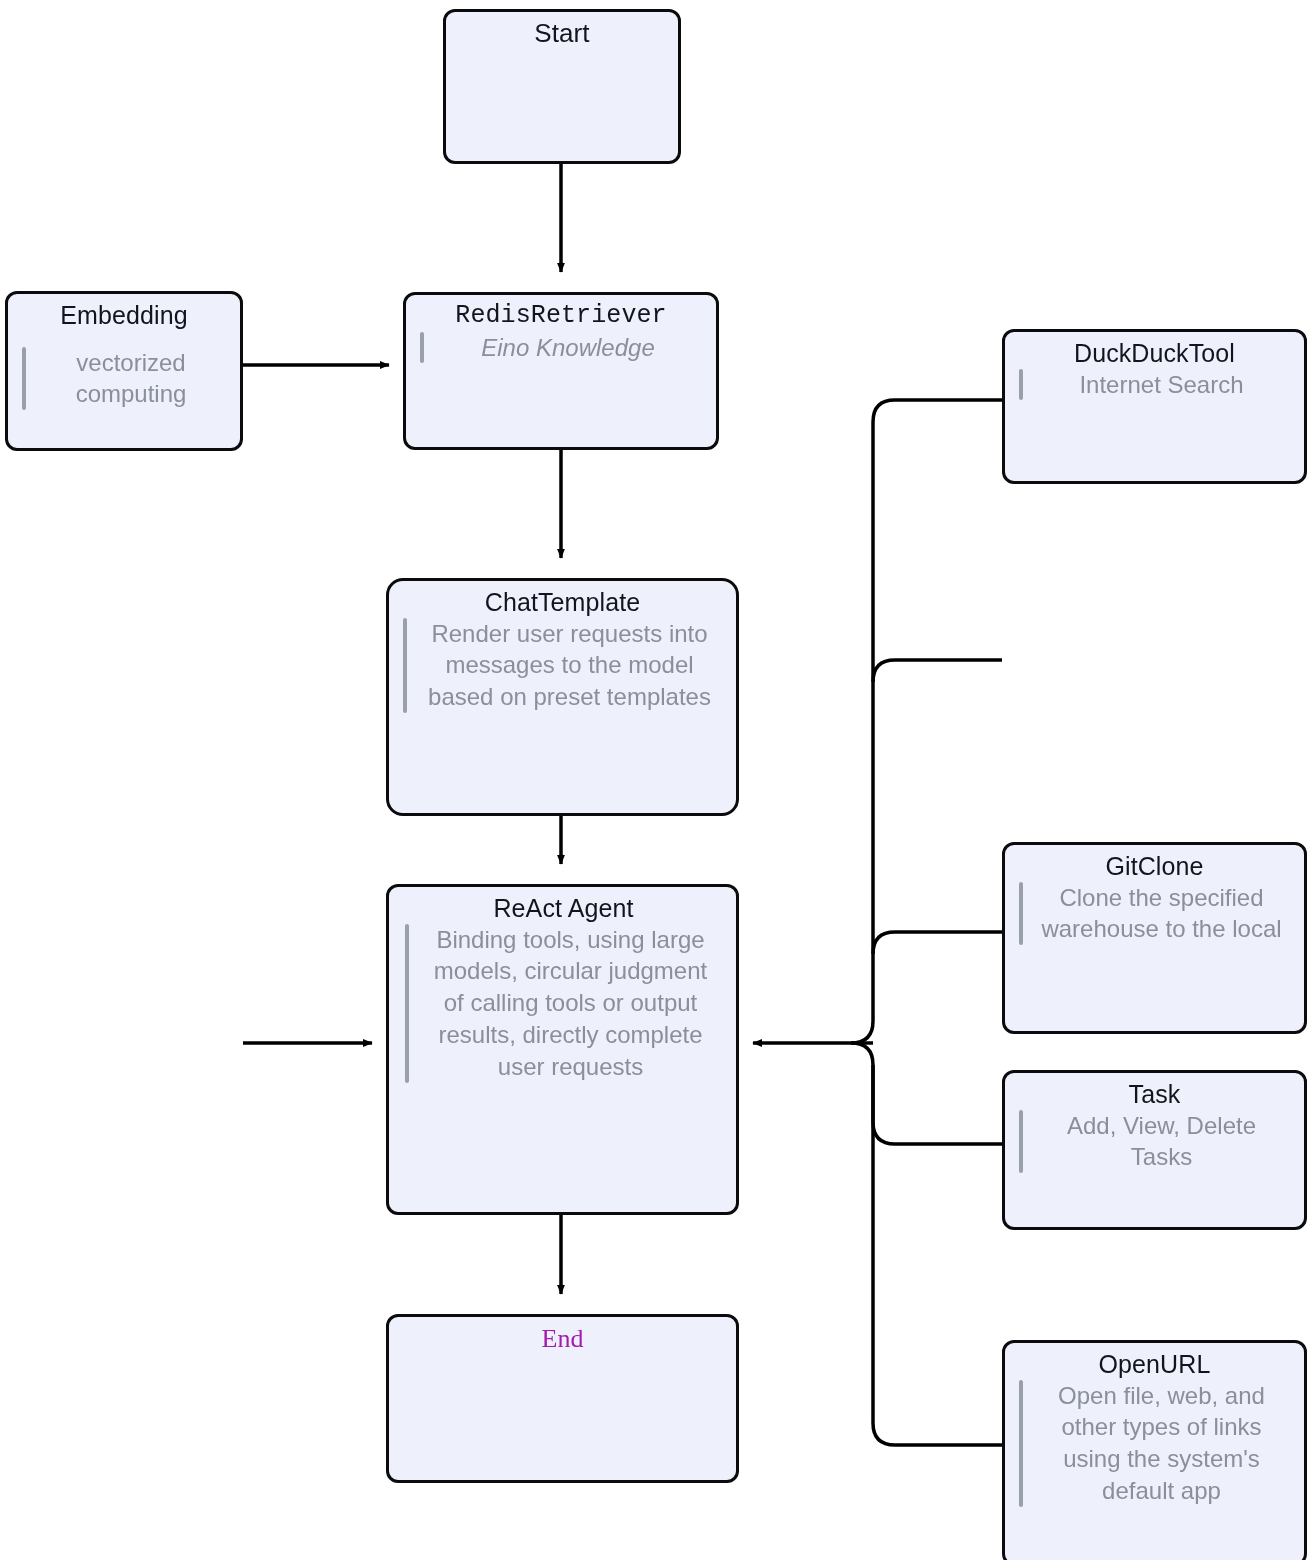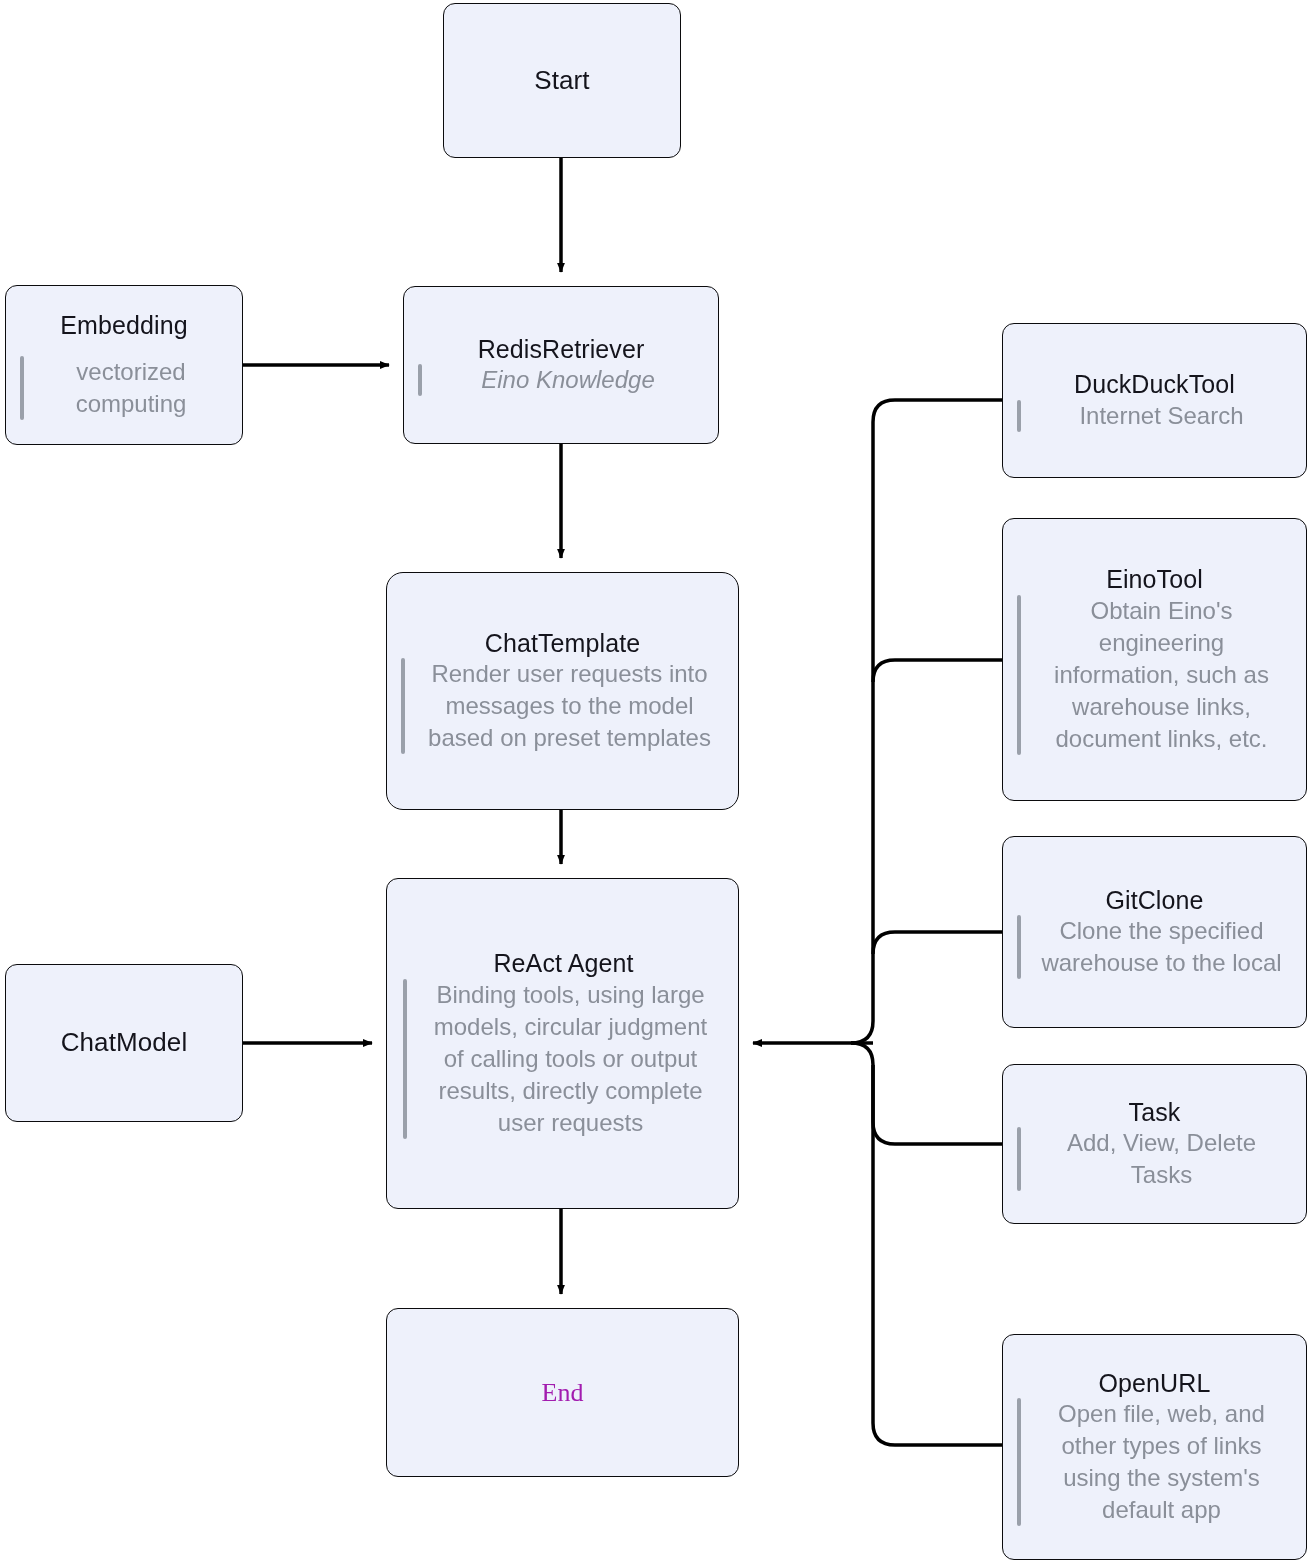--- a/index.html
+++ b/index.html
@@ -23,28 +23,29 @@
     left: 0;
     top: 0;
     width: 1312px;
     height: 1560px;
     pointer-events: none;
   }
   .node {
     position: absolute;
     box-sizing: border-box;
     background: #eef1fb;
-    border: 1px solid #0ea5e9;
+    border: 3px solid #0ea5e9;
     border-radius: 12px;
     display: flex;
     flex-direction: column;
     align-items: center;
-    justify-content: center;
+    justify-content: flex-start;
     padding: 6px 14px;
     overflow: hidden;
+    margin-top: 6px;
   }
   .node .n-title {
     font-size: 25px;
     line-height: 1.22;
     color: #14141c;
     text-align: center;
     letter-spacing: 0.1px;
     white-space: nowrap;
   }
   .node .n-body {
@@ -142,21 +143,21 @@
 
   <div class="node" style="left: 5px; top: 285px; width: 238px; height: 160px; background: rgb(238, 241, 251); border-color: rgb(11, 11, 13); gap: 16px;">
     <div class="n-title" style="color: rgb(20, 20, 28);">Embedding</div>
     <div class="n-body">
       <span class="accent-bar" style="background: rgb(154, 160, 170);"></span>
       <div class="n-desc" style="color: rgb(138, 143, 153);">vectorized computing</div>
     </div>
   </div>
 
   <div class="node" style="left: 403px; top: 286px; width: 316px; height: 158px; background: rgb(238, 241, 251); border-color: rgb(11, 11, 13);">
-    <div class="n-title" style="color: rgb(20, 20, 28);">RedisRetriever</div>
+    <div class="n-title" style="color: rgb(20, 20, 28); font-family: Liberation Mono, monospace;">RedisRetriever</div>
     <div class="n-body">
       <span class="accent-bar" style="background: rgb(154, 160, 170);"></span>
       <div class="n-desc" style="color: rgb(138, 143, 153); font-style: italic;">Eino Knowledge</div>
     </div>
   </div>
 
   <div class="node" style="left: 386px; top: 572px; width: 353px; height: 238px; background: rgb(238, 241, 251); border-color: rgb(11, 11, 13); border-radius: 17px;">
     <div class="n-title" style="color: rgb(20, 20, 28);">ChatTemplate</div>
     <div class="n-body">
       <span class="accent-bar" style="background: rgb(154, 160, 170);"></span>
@@ -165,43 +166,33 @@
   </div>
 
   <div class="node" style="left: 386px; top: 878px; width: 353px; height: 331px; background: rgb(238, 241, 251); border-color: rgb(11, 11, 13); padding-left: 16px;">
     <div class="n-title" style="color: rgb(20, 20, 28);">ReAct Agent</div>
     <div class="n-body">
       <span class="accent-bar" style="background: rgb(154, 160, 170);"></span>
       <div class="n-desc" style="color: rgb(138, 143, 153);">Binding tools, using large models, circular judgment of calling tools or output results, directly complete user requests</div>
     </div>
   </div>
 
-  <div class="node simple" style="left: 5px; top: 964px; width: 238px; height: 158px; background: rgb(238, 241, 251); border-color: rgb(11, 11, 13);">
-    <div class="n-title" style="color: rgb(20, 20, 28);">ChatModel</div>
-  </div>
 
   <div class="node simple" style="left: 386px; top: 1308px; width: 353px; height: 169px; background: rgb(238, 241, 251); border-color: rgb(11, 11, 13);">
     <div class="n-title" style="color: #a21caf; font-family: Liberation Serif, serif;">End</div>
   </div>
 
   <div class="node" style="left: 1002px; top: 323px; width: 305px; height: 155px; background: rgb(238, 241, 251); border-color: rgb(11, 11, 13);">
     <div class="n-title" style="color: rgb(20, 20, 28);">DuckDuckTool</div>
     <div class="n-body">
       <span class="accent-bar" style="background: rgb(154, 160, 170);"></span>
       <div class="n-desc" style="color: rgb(138, 143, 153);">Internet Search</div>
     </div>
   </div>
 
-  <div class="node" style="left: 1002px; top: 518px; width: 305px; height: 283px; background: rgb(238, 241, 251); border-color: rgb(11, 11, 13);">
-    <div class="n-title" style="color: rgb(20, 20, 28);">EinoTool</div>
-    <div class="n-body">
-      <span class="accent-bar" style="background: rgb(154, 160, 170);"></span>
-      <div class="n-desc" style="color: rgb(138, 143, 153);">Obtain Eino's engineering information, such as warehouse links, document links, etc.</div>
-    </div>
-  </div>
 
   <div class="node" style="left: 1002px; top: 836px; width: 305px; height: 192px; background: rgb(238, 241, 251); border-color: rgb(11, 11, 13);">
     <div class="n-title" style="color: rgb(20, 20, 28);">GitClone</div>
     <div class="n-body">
       <span class="accent-bar" style="background: rgb(154, 160, 170);"></span>
       <div class="n-desc" style="color: rgb(138, 143, 153);">Clone the specified warehouse to the local</div>
     </div>
   </div>
 
   <div class="node" style="left: 1002px; top: 1064px; width: 305px; height: 160px; background: rgb(238, 241, 251); border-color: rgb(11, 11, 13);">

